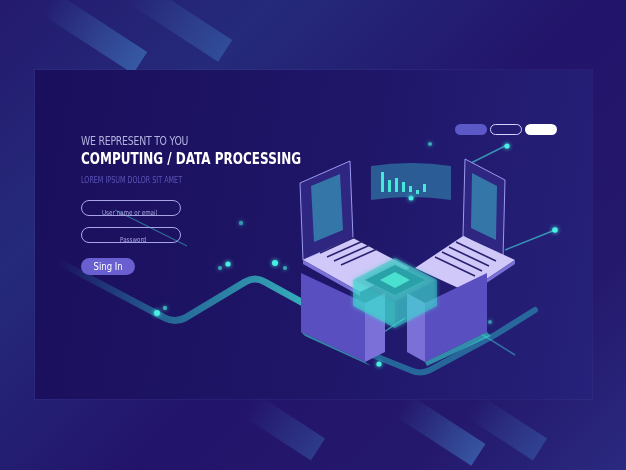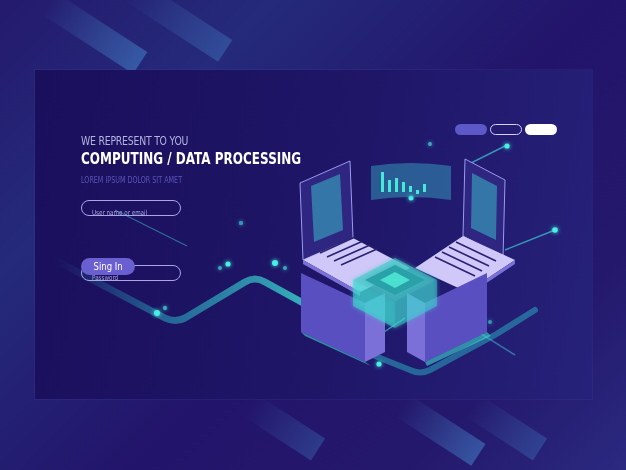--- a/index.html
+++ b/index.html
@@ -12,21 +12,21 @@
     background: linear-gradient(90deg, rgba(70,130,200,0) 0%, rgba(70,130,200,0.35) 60%, rgba(70,140,210,0.5) 100%); }
   .card {
     position:absolute; left:35px; top:70px; width:557px; height:329px;
     background: linear-gradient(100deg, #1a0f5c 0%, #1f1668 55%, #26217a 100%);
     box-shadow: 0 0 0 1px rgba(90,90,180,0.15);
     overflow:hidden;
   }
   .eyebrow { position:absolute; left:46px; top:64px; color:#b4b3e0; font-size:12px; letter-spacing:-0.3px; font-family:"DejaVu Sans", sans-serif; transform:scaleX(0.78); transform-origin:left; white-space:nowrap; }
   .title { position:absolute; left:46px; top:80px; color:#ffffff; font-size:15px; font-weight:bold; font-family:"DejaVu Sans", sans-serif; transform:scaleX(0.8); transform-origin:left; white-space:nowrap; }
   .lorem { position:absolute; left:46px; top:106px; color:#5b55b8; font-size:8px; font-family:"DejaVu Sans", sans-serif; transform:scaleX(0.8); transform-origin:left; white-space:nowrap; }
-  .field { position:absolute; left:46px; width:100px; height:16px; border:1.3px solid #a9a6e8; border-radius:9px; background:transparent; box-sizing:border-box; padding:0 0 0 10px; }
+  .field { position:absolute; left:46px; width:100px; height:16px; border:1.3px solid #a9a6e8; border-radius:9px; background:transparent; box-sizing:border-box; padding:0 0 0 10px;text-align:center; }
   .field span { color:#a9a6e0; font-size:7px; line-height:14px; font-family:"DejaVu Sans", sans-serif; display:inline-block; transform:scaleX(0.8); transform-origin:left; white-space:nowrap; }
   .signin { position:absolute; left:46px; top:188px; width:54px; height:17px; border-radius:9px; background:#6a5fd0; color:#fff; font-size:10px; line-height:17px; text-align:center; font-family:"DejaVu Sans", sans-serif; }
   .signin span { display:inline-block; transform:scaleX(0.85); }
   .pill { position:absolute; top:54px; width:32px; height:11px; border-radius:6px; box-sizing:border-box; }
   .p1 { left:420px; background:#5c58c8; }
   .p2 { left:455px; border:1.3px solid #d4d2ff; }
   .p3 { left:490px; background:#ffffff; }
   svg.art { position:absolute; left:0; top:0; }
 </style>
 </head>
@@ -141,21 +141,21 @@
     </g>
   </svg>
 
   <div class="eyebrow">WE REPRESENT TO YOU</div>
   <div class="title">COMPUTING / DATA PROCESSING</div>
   <div class="lorem">LOREM IPSUM DOLOR SIT AMET</div>
 
   <div class="field" style="top:130px;">
     <span>User name or email</span>
   </div>
-  <div class="field" style="top:157px;margin-top:38px;">
+  <div class="field" style="top:157px;">
     <span>Password</span>
   </div>
   <div class="signin">
     <span>Sing In</span>
   </div>
 
   <div class="pill p1"></div>
   <div class="pill p2"></div>
   <div class="pill p3"></div>
 </div>

